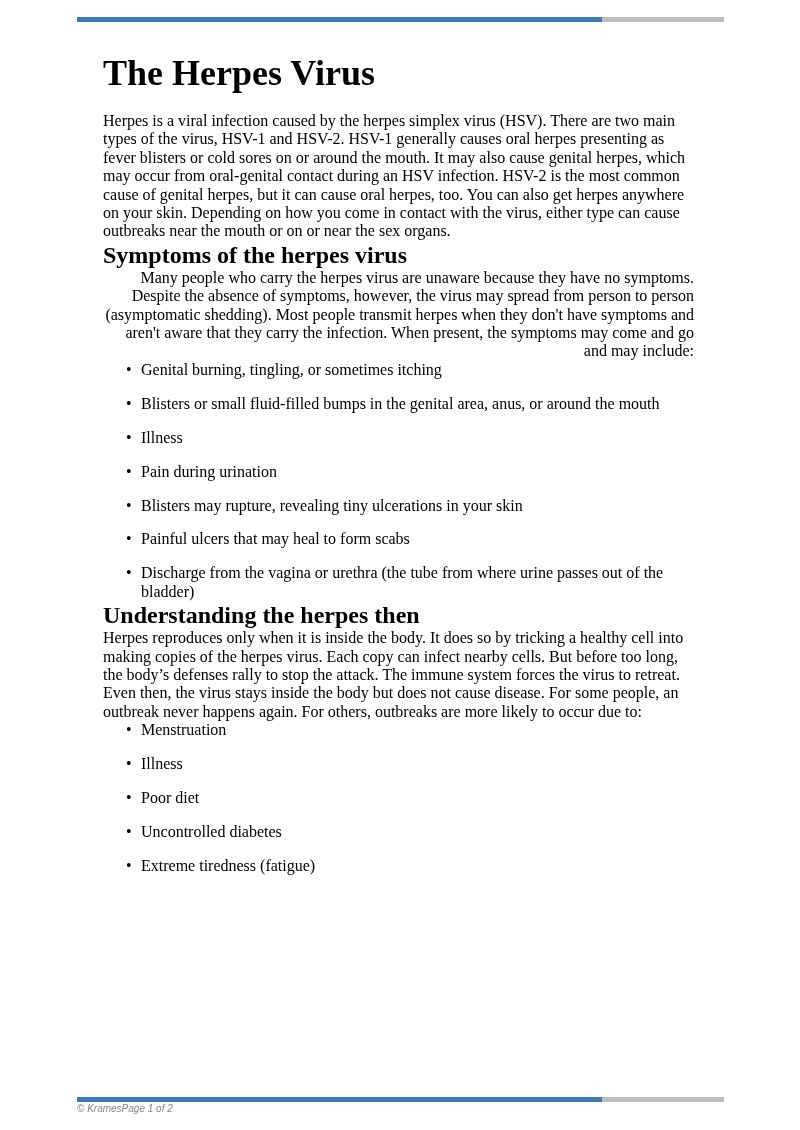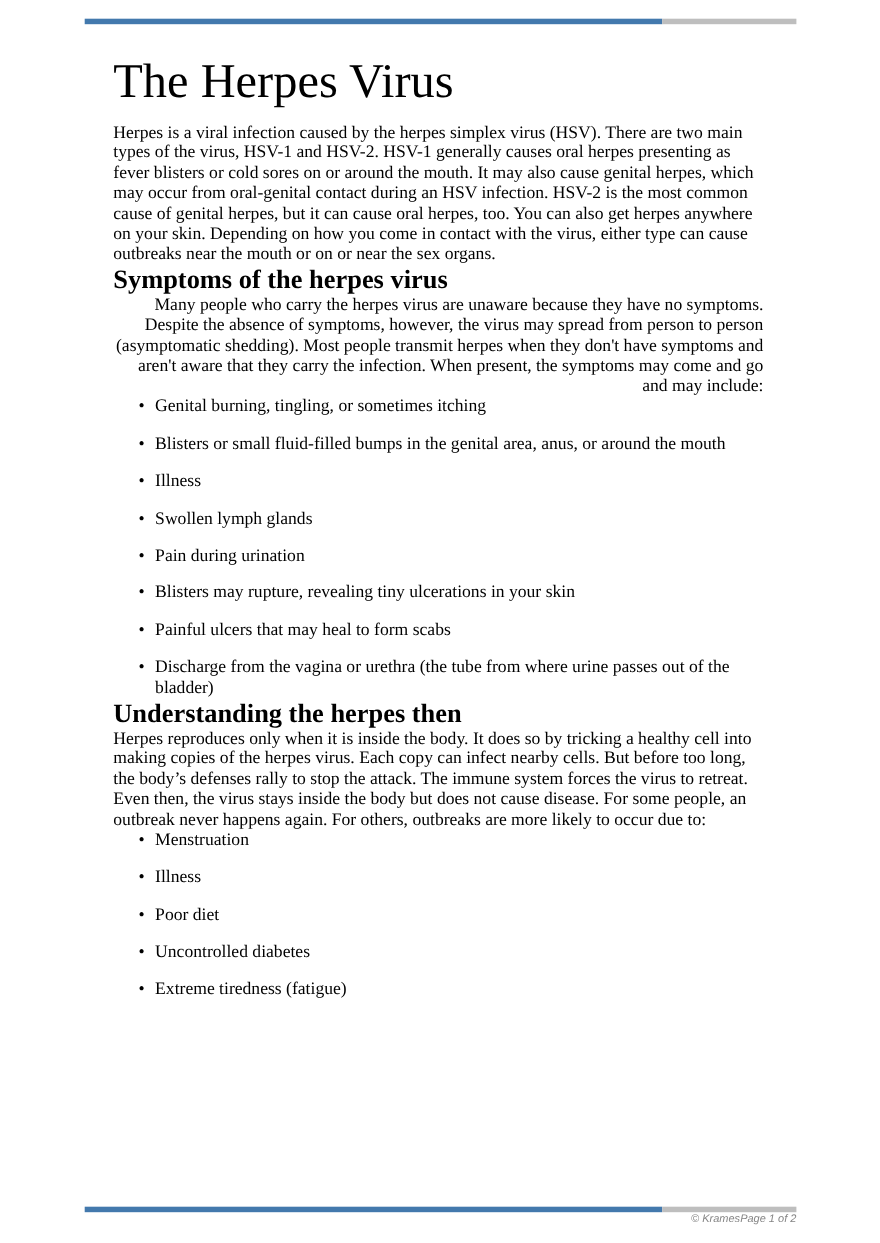--- a/index.html
+++ b/index.html
@@ -32,23 +32,23 @@
     flex: 1;
     background: var(--bar-gray, #BEBEBE);
   }
   .content {
     position: absolute;
     left: 103px;
     top: 0;
     width: 591px;
   }
   h1.doc-title {
-    font-size: 44px;
+    font-size: 36px;
     line-height: 37px;
-    font-weight: normal;
+    font-weight: bold;
     margin: 55px 0 0 0;
     padding: 0;
   }
   p.body-text {
     font-size: 16px;
     line-height: 18.4px;
     margin: 0;
     padding: 0;
   }
   p.intro { margin-top: 20px; }
@@ -83,21 +83,21 @@
     position: absolute;
     left: 23px;
     top: 0;
   }
   .footer-text-row {
     position: absolute;
     top: 1103px;
     left: 77px;
     width: 647px;
     display: flex;
-    justify-content: flex-end;
+    justify-content: flex-start;
     align-items: baseline;
     font-family: "Liberation Sans", sans-serif;
     font-style: italic;
     font-size: 10px;
     color: var(--footer-text-color, #858585);
   }
 </style>
 </head>
 <body style="--accent-blue: #4379AD; --bar-gray: #BEBEBE; --footer-text-color: #858585; --page-bg: #FFFFFF; --text-color: #000000;">
 
@@ -112,21 +112,20 @@
 
   <p class="body-text intro">Herpes is a viral infection caused by the herpes simplex virus (HSV). There are two main types of the virus, HSV-1 and HSV-2. HSV-1 generally causes oral herpes presenting as fever blisters or cold sores on or around the mouth. It may also cause genital herpes, which may occur from oral-genital contact during an HSV infection. HSV-2 is the most common cause of genital herpes, but it can cause oral herpes, too. You can also get herpes anywhere on your skin. Depending on how you come in contact with the virus, either type can cause outbreaks near the mouth or on or near the sex organs.</p>
 
   <section>
     <h2 class="section-heading sec1-heading">Symptoms of the herpes virus</h2>
     <p class="body-text sec1-para">Many people who carry the herpes virus are unaware because they have no symptoms. Despite the absence of symptoms, however, the virus may spread from person to person (asymptomatic shedding). Most people transmit herpes when they don't have symptoms and aren't aware that they carry the infection. When present, the symptoms may come and go and may include:</p>
     <ul class="bullet-list sec1-list">
       <li>Genital burning, tingling, or sometimes itching</li>
       <li>Blisters or small fluid-filled bumps in the genital area, anus, or around the mouth</li>
       <li>Illness</li>
-      <li>Swollen lymph glands</li>
       <li>Pain during urination</li>
       <li>Blisters may rupture, revealing tiny ulcerations in your skin</li>
       <li>Painful ulcers that may heal to form scabs</li>
       <li>Discharge from the vagina or urethra (the tube from where urine passes out of the bladder)</li>
     </ul>
   </section>
 
   <section>
     <h2 class="section-heading sec2-heading">Understanding the herpes then</h2>
     <p class="body-text sec2-para">Herpes reproduces only when it is inside the body. It does so by tricking a healthy cell into making copies of the herpes virus. Each copy can infect nearby cells. But before too long, the body’s defenses rally to stop the attack. The immune system forces the virus to retreat. Even then, the virus stays inside the body but does not cause disease. For some people, an outbreak never happens again. For others, outbreaks are more likely to occur due to:</p>

